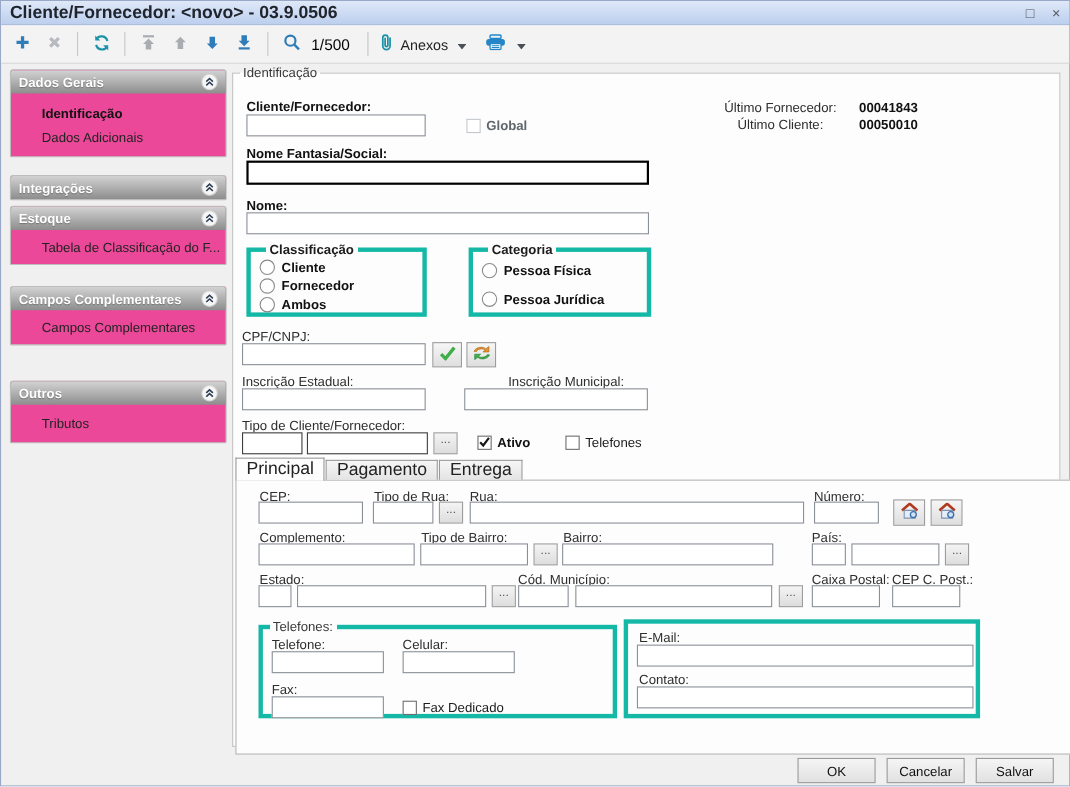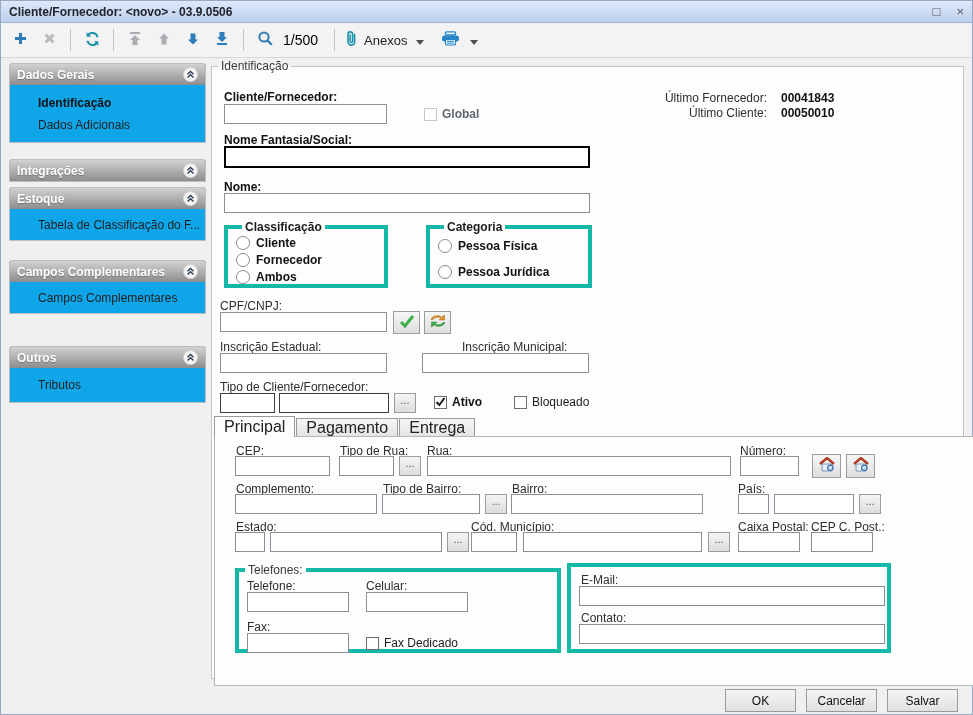--- a/index.html
+++ b/index.html
@@ -4,36 +4,36 @@
 <style>
   html,body{margin:0;padding:0;}
   body{width:973px;height:715px;overflow:hidden;background:#e8eaed;
        font-family:"Liberation Sans",sans-serif;font-size:12px;color:#1c1c1c;}
   #window{position:relative;width:971px;height:713px;background:#f0f0f0;border:1px solid #98a8c6;}
 
   
   .titlebar{position:absolute;left:0;top:0;right:0;height:22px;
             background:linear-gradient(#dfe8f8,#bccfee);border-bottom:1px solid #9fb4d8;
             display:flex;align-items:center;padding:0 8px;box-sizing:border-box;}
-  .title{font-weight:bold;font-size:12px;color:#20242c;}
+  .title{font-weight:bold;font-size:16px;color:#20242c;}
   .wctrls{margin-left:auto;display:flex;gap:16px;color:#55585e;font-size:13px;}
   .wbtn{cursor:default;line-height:14px;}
 
   
   .toolbar{position:absolute;left:0;top:22px;right:0;height:34px;background:#f3f3f3;
            border-bottom:1px solid #d8d8d8;display:flex;align-items:center;padding:0 6px;gap:3px;}
   .tbtn{width:26px;height:26px;display:flex;align-items:center;justify-content:center;
         background:transparent;border:none;padding:0;}
   .tsep{width:1px;height:22px;background:#c6c6c6;margin:0 5px;}
   .counter{font-size:14px;color:#000;margin:0 8px 0 2px;}
   .anexos{display:flex;align-items:center;gap:6px;font-size:13px;color:#222;padding:0 2px;}
 
   
   .sidebar{position:absolute;left:8px;top:62px;width:197px;}
-  .section{border:1px solid #bdbdbd;border-radius:3px 3px 1px 1px;background:#0ea5e9;}
+  .section{border:1px solid #bdbdbd;border-radius:3px 3px 1px 1px;background:#ec4899;}
   .sec-h{height:21px;background:linear-gradient(#d2d2d2,#8d8d8d);display:flex;align-items:center;
          padding:0 7px;border-radius:2px 2px 0 0;}
   .sec-t{font-weight:bold;color:#fff;font-size:12px;text-shadow:0 1px 1px rgba(60,60,60,.45);}
   .sec-chev{margin-left:auto;width:15px;height:15px;border-radius:50%;background:#f6f6f6;
             display:flex;align-items:center;justify-content:center;border:1px solid #d5d5d5;box-sizing:border-box;}
   .sec-items{padding:7px 0 6px;}
   .sec-item{padding:4px 8px 4px 28px;color:#222;white-space:nowrap;overflow:hidden;}
   .sec-item.active{font-weight:bold;color:#111;}
 
   
@@ -60,21 +60,21 @@
   .cb .box{width:13px;height:13px;box-sizing:border-box;border:1px solid #6e6e6e;background:#fff;
            display:inline-flex;align-items:center;justify-content:center;flex:none;}
   .cb.disabled .box{border-color:#c3c7cc;}
   .cb.disabled span.cl{color:#5f666d;}
   .rrow{display:flex;align-items:center;gap:6px;margin-bottom:3px;}
   .rrow.gap{margin-bottom:12px;}
   .radio{width:12px;height:12px;border:1px solid #8a8a8a;border-radius:50%;background:#fff;display:inline-block;flex:none;}
 
   .ulast{position:absolute;left:440px;top:17px;width:195px;}
   .urow{display:flex;align-items:center;height:15px;}
-  .ulab{flex:1;text-align:right;color:#2e2e2e;}
+  .ulab{flex:1;text-align:center;color:#2e2e2e;}
   .uval{width:66px;margin-left:14px;font-weight:bold;color:#111;}
 
   
   .tabstrip{position:absolute;left:2px;top:342px;height:21px;display:flex;align-items:flex-end;z-index:3;}
   .tab{height:17px;line-height:17px;padding:0 9px;border:1px solid #999;border-bottom:none;
        background:linear-gradient(#f6f6f6,#e4e4e4);margin-right:1px;font-size:16px;color:#222;}
   .tab.active{height:20px;line-height:20px;background:#fdfdfd;margin-bottom:-1px;}
   .tabpage{position:absolute;left:2px;top:363px;width:856px;height:250px;box-sizing:border-box;
            border:1px solid #b5b5b5;background:#fdfdfd;}
 
@@ -325,21 +325,21 @@
     <span class="cb" style="left:222px;top:322px;">
       <span class="box">
           <svg width="11" height="10" viewBox="0 0 11 10">
             <path d="M1.5 5l2.8 3L9.5 1" stroke="#1a1a1a" stroke-width="2" fill="none"></path>
           </svg>
         </span>
       <span class="b">Ativo</span>
     </span>
     <span class="cb" style="left:302px;top:322px;">
       <span class="box"></span>
-      <span>Bloqueado</span>
+      <span>Telefones</span>
     </span>
 
     <div class="tabstrip">
       <div class="tab active">Principal</div>
       <div class="tab">Pagamento</div>
       <div class="tab">Entrega</div>
     </div>
 
     <div class="tabpage">
 

